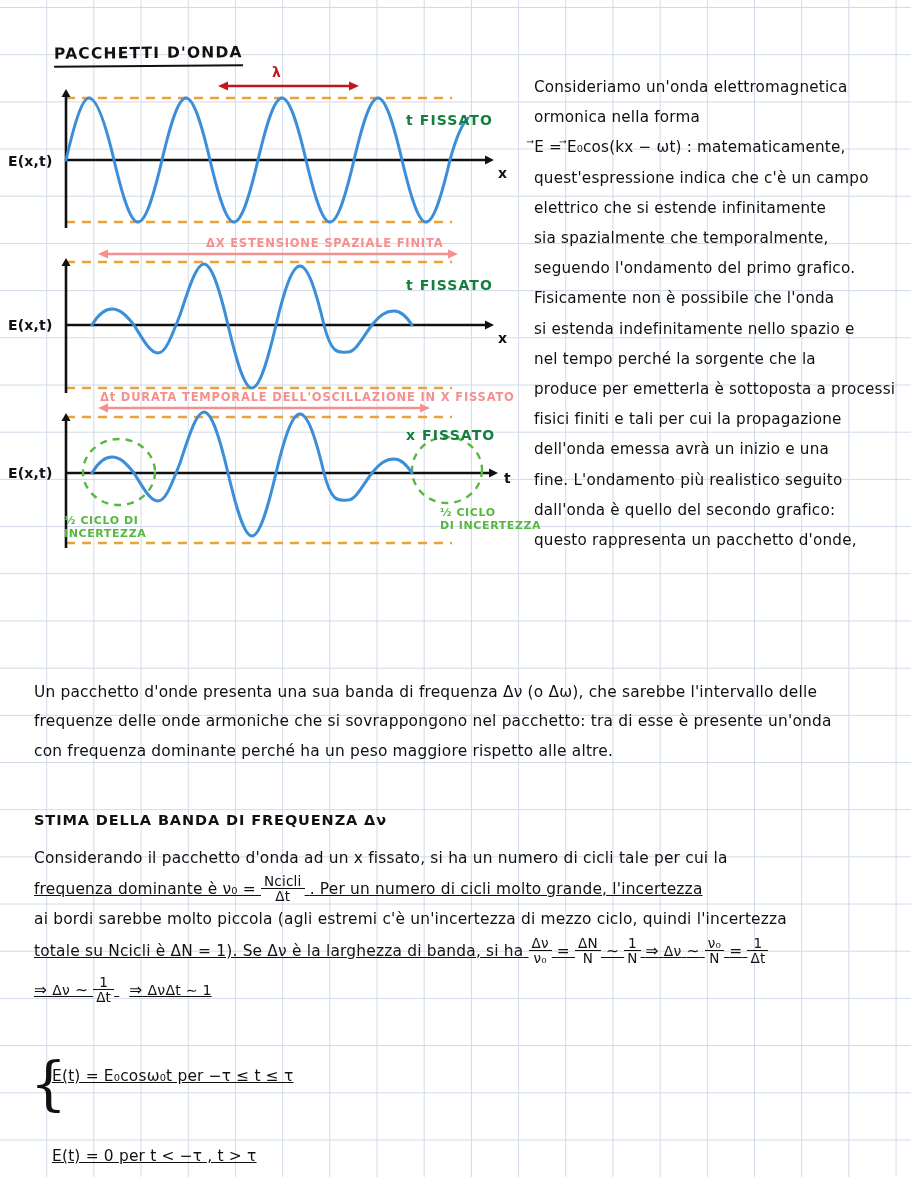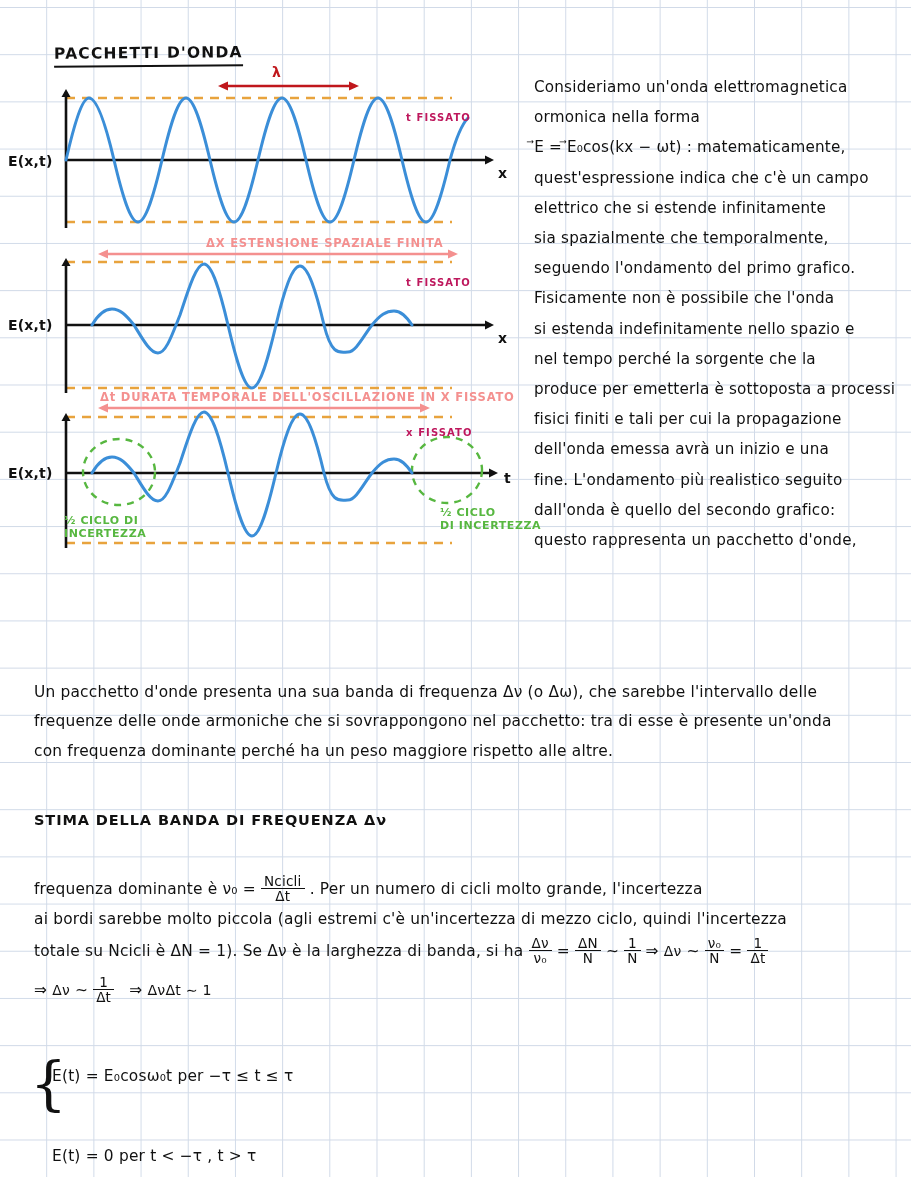--- a/index.html
+++ b/index.html
@@ -45,30 +45,30 @@
     line-height:29.4px;
     color:#101010;
     white-space:pre-wrap;
   }
   .rcol{ width:372px; left:534px; top:72px; line-height:30.2px; font-size:15.2px;}
   .fullw{ left:34px; width:872px; }
 
   
   .graph{position:absolute;}
   .axlabel{position:absolute;font-size:14px;font-weight:600;color:#111;}
-  .fixedlabel{position:absolute;font-size:10px;font-weight:700;letter-spacing:1.1px;color:#be185d;}
+  .fixedlabel{position:absolute;font-size:14px;font-weight:700;letter-spacing:1.1px;color:#15803d;}
   .pinktext{position:absolute;font-size:11.5px;font-weight:700;letter-spacing:.8px;color:#f4908f;}
   .greentext{position:absolute;font-size:11px;font-weight:700;letter-spacing:.6px;color:#57b740;line-height:13px;}
   .redlab{position:absolute;font-size:14px;font-weight:700;color:#c0171c;}
 
   
   .frac{display:inline-block;text-align:center;vertical-align:-0.55em;line-height:1.05;font-size:.88em;}
   .frac .num{display:block;border-bottom:1.6px solid #111;padding:0 3px;}
   .frac .den{display:block;padding:0 3px;}
-  .eqline{position:absolute;font-size:15.4px;}
+  .eqline{position:absolute;font-size:15.4px;text-decoration:underline;}
   .brace{
     position:absolute;font-size:58px;line-height:58px;color:#111;
     font-family:"DejaVu Serif", serif;
   }
 </style>
 </head>
 <body>
 
 <div id="grid"></div>
 
@@ -188,20 +188,21 @@
 dall'onda è quello del secondo grafico:
 questo rappresenta un pacchetto d'onde,</div>
 
 
   <div class="hw section-head" style="left:34px;top:812px;">STIMA DELLA BANDA DI FREQUENZA Δν</div>
 
   <div class="hw para fullw" style="top:678px;">Un pacchetto d'onde presenta una sua banda di frequenza Δν (o Δω), che sarebbe l'intervallo delle
 frequenze delle onde armoniche che si sovrappongono nel pacchetto: tra di esse è presente un'onda
 con frequenza dominante perché ha un peso maggiore rispetto alle altre.</div>
 
+  <div class="hw para fullw" style="top:845px;line-height:26px;">Considerando il pacchetto d'onda ad un x fissato, si ha un numero di cicli tale per cui la</div>
 
   <div class="hw eqline" style="left:34px;top:874px;">
     <span>frequenza dominante è ν₀ =</span>
     <span class="frac">
       <span class="num">Ncicli</span>
       <span class="den">Δt</span>
     </span>
     <span>. Per un numero di cicli molto grande, l'incertezza</span>
   </div>
 

